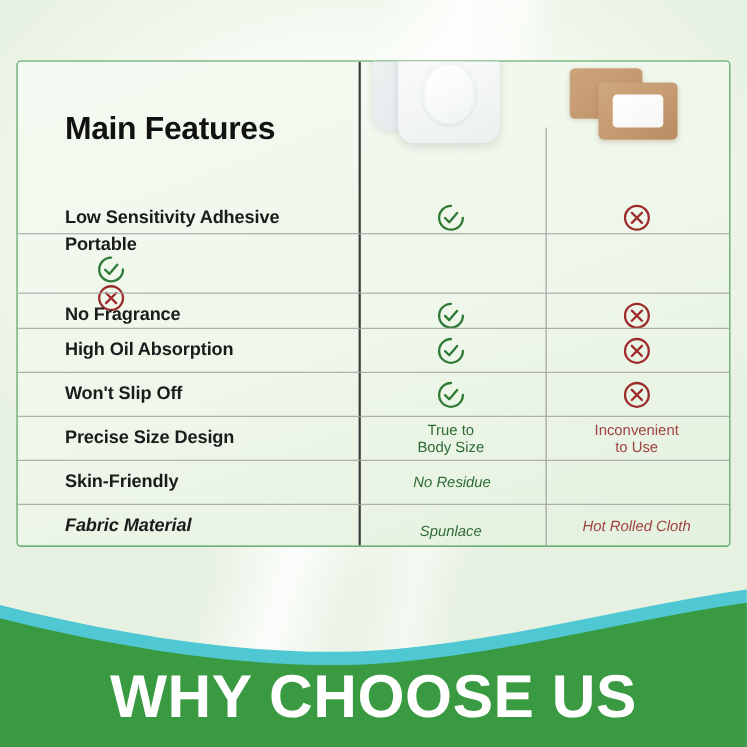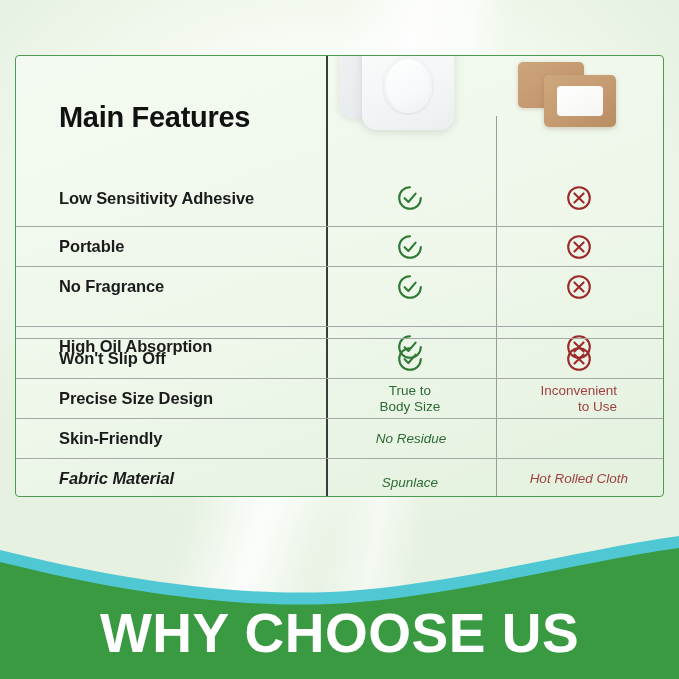--- a/index.html
+++ b/index.html
@@ -90,21 +90,21 @@
   }
   .cell-mid, .cell-right {
     box-sizing: border-box;
     display: flex;
     align-items: center;
     justify-content: center;
     text-align: center;
     line-height: 1.18;
   }
   .cell-mid { width: 170px; }
-  .cell-right { width: 169px; text-align: right; }
+  .cell-right { width: 169px; }
 
   .txt-good {
     color: #2d6b35;
     font-size: 13.5px;
   }
   .txt-bad {
     color: #a04040;
     font-size: 13.5px;
   }
 
@@ -264,21 +264,21 @@
               <path d="M7.6 13.2 L11.4 17 L18.6 8.6" fill="none" stroke="#2f7a36" stroke-width="2.1" stroke-linecap="round" stroke-linejoin="round"></path>
             </svg>
           </div>
           <div class="cell-right">
             <svg class="icon-cross" width="26" height="26" viewBox="0 0 26 26">
               <circle cx="13" cy="13" r="10.8" fill="none" stroke="#9e2b2b" stroke-width="2.1"></circle>
               <path d="M8.4 8.4 L17.6 17.6 M17.6 8.4 L8.4 17.6" fill="none" stroke="#9e2b2b" stroke-width="2.1" stroke-linecap="round"></path>
             </svg>
           </div>
         </div>
-        <div class="trow" style="top: 170px; height: 40px;">
+        <div class="trow" style="top: 156px; height: 40px; flex-direction: column;">
           <div class="cell-label">Portable</div>
           <div class="cell-mid">
             <svg class="icon-check" width="26" height="26" viewBox="0 0 26 26">
               <path d="M13 2.2 A10.8 10.8 0 1 0 23.8 13" fill="none" stroke="#2f7a36" stroke-width="2.1" stroke-linecap="round"></path>
               <path d="M7.6 13.2 L11.4 17 L18.6 8.6" fill="none" stroke="#2f7a36" stroke-width="2.1" stroke-linecap="round" stroke-linejoin="round"></path>
             </svg>
           </div>
           <div class="cell-right">
             <svg class="icon-cross" width="26" height="26" viewBox="0 0 26 26">
               <circle cx="13" cy="13" r="10.8" fill="none" stroke="#9e2b2b" stroke-width="2.1"></circle>
@@ -294,21 +294,21 @@
               <path d="M7.6 13.2 L11.4 17 L18.6 8.6" fill="none" stroke="#2f7a36" stroke-width="2.1" stroke-linecap="round" stroke-linejoin="round"></path>
             </svg>
           </div>
           <div class="cell-right">
             <svg class="icon-cross" width="26" height="26" viewBox="0 0 26 26">
               <circle cx="13" cy="13" r="10.8" fill="none" stroke="#9e2b2b" stroke-width="2.1"></circle>
               <path d="M8.4 8.4 L17.6 17.6 M17.6 8.4 L8.4 17.6" fill="none" stroke="#9e2b2b" stroke-width="2.1" stroke-linecap="round"></path>
             </svg>
           </div>
         </div>
-        <div class="trow" style="top: 242px; height: 40px; margin-top: 28px;">
+        <div class="trow" style="top: 242px; height: 40px;">
           <div class="cell-label">High Oil Absorption</div>
           <div class="cell-mid">
             <svg class="icon-check" width="26" height="26" viewBox="0 0 26 26">
               <path d="M13 2.2 A10.8 10.8 0 1 0 23.8 13" fill="none" stroke="#2f7a36" stroke-width="2.1" stroke-linecap="round"></path>
               <path d="M7.6 13.2 L11.4 17 L18.6 8.6" fill="none" stroke="#2f7a36" stroke-width="2.1" stroke-linecap="round" stroke-linejoin="round"></path>
             </svg>
           </div>
           <div class="cell-right">
             <svg class="icon-cross" width="26" height="26" viewBox="0 0 26 26">
               <circle cx="13" cy="13" r="10.8" fill="none" stroke="#9e2b2b" stroke-width="2.1"></circle>

